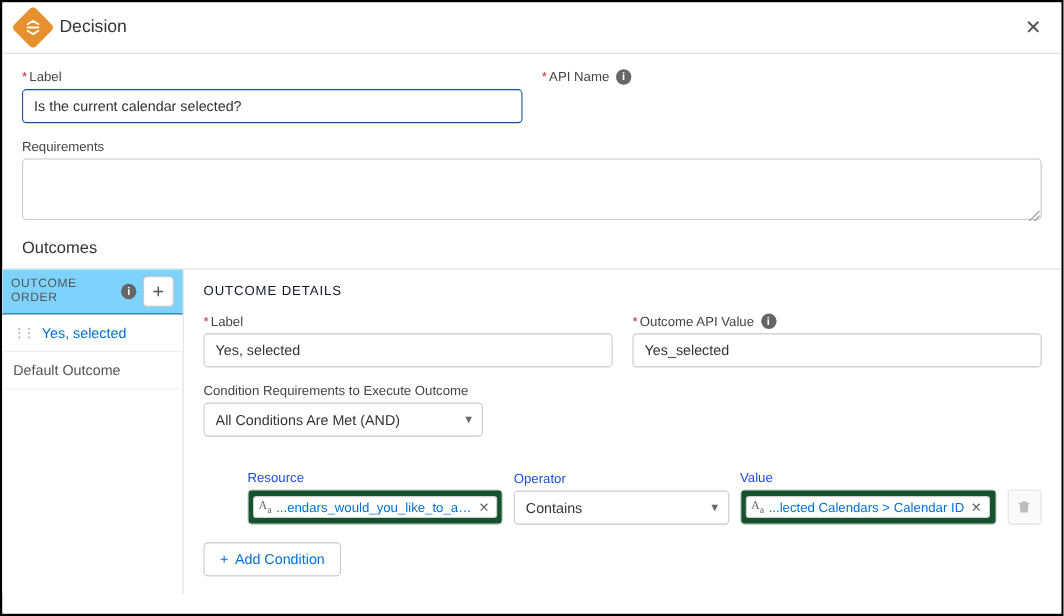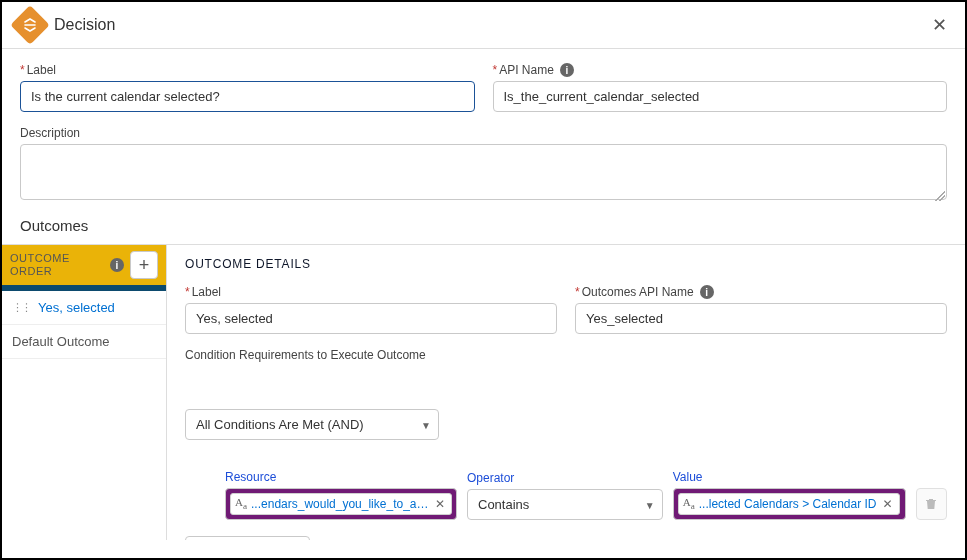--- a/index.html
+++ b/index.html
@@ -19,37 +19,37 @@
 input[type=text], textarea { border: 1px solid #c9c9c9; border-radius: 4px; padding: 7px 10px; font-size: 13px; color: #333; font-family: inherit; width: 100%; background: #fff; }
 input[type=text].focused { border: 1.5px solid #1b5297; outline: none; }
 textarea { height: 56px; resize: none; }
 .textarea-wrap { position: relative; }
 .resize-handle { position: absolute; right: 2px; bottom: 2px; width: 10px; height: 10px; background: linear-gradient(135deg, transparent 50%, #aaa 50%, #aaa 60%, transparent 60%, transparent 70%, #aaa 70%, #aaa 80%, transparent 80%); }
 .outcomes-header { padding: 4px 18px 10px; display: flex; align-items: baseline; gap: 10px; }
 .outcomes-header h2 { font-size: 15px; font-weight: 400; color: #333; }
 .outcomes-header .desc { font-size: 12px; color: #555; }
 .split { display: flex; border-top: 1px solid #ddd; height: calc(100% - 260px); }
 .sidebar { width: 165px; border-right: 1px solid #ddd; background: #fff; }
-.sidebar-head { background: #eab308; padding: 6px 8px; display: flex; align-items: center; justify-content: space-between; border-bottom: 6px solid #0c4a6e; }
+.sidebar-head { background: #7dd3fc; padding: 6px 8px; display: flex; align-items: center; justify-content: space-between; border-bottom: 1px solid #0c4a6e; }
 .sidebar-head-title { font-size: 11px; letter-spacing: 0.5px; color: #555; line-height: 1.2; }
 .sidebar-head-actions { display: flex; align-items: center; gap: 6px; }
 .plus-btn { width: 28px; height: 28px; border: 1px solid #c9c9c9; border-radius: 4px; background: #fff; display: flex; align-items: center; justify-content: center; font-size: 18px; color: #555; cursor: pointer; }
 .sidebar-item { padding: 9px 10px; display: flex; align-items: center; gap: 8px; cursor: pointer; font-size: 13px; }
 .sidebar-item.active { color: #0070d2; background: #fff; border-bottom: 1px solid #eee; }
 .sidebar-item.static { color: #555; border-bottom: 1px solid #eee; }
 .drag-icon { color: #888; font-size: 11px; letter-spacing: -2px; }
 .details { flex: 1; padding: 12px 18px; overflow: auto; }
 .details h3 { font-size: 12px; letter-spacing: 0.8px; color: #0f172a; font-weight: 400; margin-bottom: 14px; }
 .select-wrap { position: relative; width: 254px; }
 .select-wrap input { padding-right: 28px; }
 .chev { position: absolute; right: 8px; top: 50%; transform: translateY(-50%); color: #666; pointer-events: none; font-size: 10px; }
 .cond-row-wrap { display: flex; align-items: flex-end; gap: 10px; margin-top: 30px; margin-left: 40px; }
 .cond-col { display: flex; flex-direction: column; }
 .cond-col label { font-size: 12px; color: #1d4ed8; margin-bottom: 4px; }
-.pill-input { display: flex; align-items: center; border: 1px solid #c9c9c9; border-radius: 4px; padding: 3px 4px; background: #701a75; height: 32px; gap: 4px; }
+.pill-input { display: flex; align-items: center; border: 1px solid #c9c9c9; border-radius: 4px; padding: 3px 4px; background: #14532d; height: 32px; gap: 4px; }
 .pill { background: #fff; border: 1px solid #d0d0d0; border-radius: 3px; padding: 2px 4px; display: flex; align-items: center; gap: 4px; font-size: 12px; color: #0070d2; max-width: 100%; }
 .pill .aa { font-family: Georgia, serif; color: #666; font-size: 11px; }
 .pill .txt { white-space: nowrap; overflow: hidden; text-overflow: ellipsis; }
 .pill .x { color: #666; cursor: pointer; padding: 0 2px; }
 .trash { width: 32px; height: 32px; border: 1px solid #e0e0e0; border-radius: 4px; display: flex; align-items: center; justify-content: center; color: #bbb; background: #fafafa; }
 .add-cond { margin-top: 16px; border: 1px solid #c9c9c9; border-radius: 4px; background: #fff; padding: 7px 14px; display: inline-flex; align-items: center; gap: 6px; color: #0070d2; font-size: 13px; cursor: pointer; }
 </style>
 </head>
 <body>
 
@@ -74,26 +74,25 @@
             <span>Label</span>
           </div>
         <input type="text" class="focused" value="Is the current calendar selected?" style="">
       </div>
       <div class="col">
         <div class="label-row">
             <span class="req">*</span>
             <span>API Name</span>
             <span class="info-icon">i</span>
           </div>
-        <input type="text" value="Is_the_current_calendar_selected" style="">
       </div>
     </div>
     <div class="col">
       <div class="label-row">
-          <span>Description</span>
+          <span>Requirements</span>
         </div>
       <div class="textarea-wrap">
         <textarea style=""></textarea>
         <div class="resize-handle"></div>
       </div>
     </div>
   </div>
 
   <div class="outcomes-header">
     <h2>Outcomes</h2>
@@ -123,27 +122,27 @@
         <div class="col">
           <div class="label-row">
               <span class="req">*</span>
               <span>Label</span>
             </div>
           <input type="text" value="Yes, selected" style="">
         </div>
         <div class="col">
           <div class="label-row">
               <span class="req">*</span>
-              <span>Outcomes API Name</span>
+              <span>Outcome API Value</span>
               <span class="info-icon">i</span>
             </div>
           <input type="text" value="Yes_selected" style="">
         </div>
       </div>
-      <div class="col" style="margin-bottom:6px;gap:43px;">
+      <div class="col" style="margin-bottom:6px;">
         <div class="label-row">Condition Requirements to Execute Outcome</div>
         <div class="select-wrap">
           <input type="text" readonly="" value="All Conditions Are Met (AND)" style="">
           <span class="chev">▼</span>
         </div>
       </div>
 
       <div class="cond-row-wrap">
         <div class="cond-col" style="width:232px;">
           <label>Resource</label>

